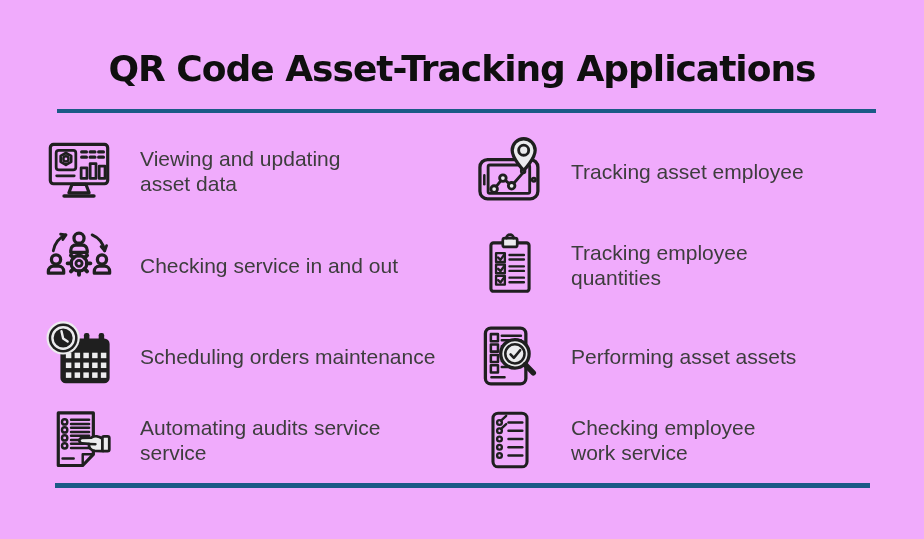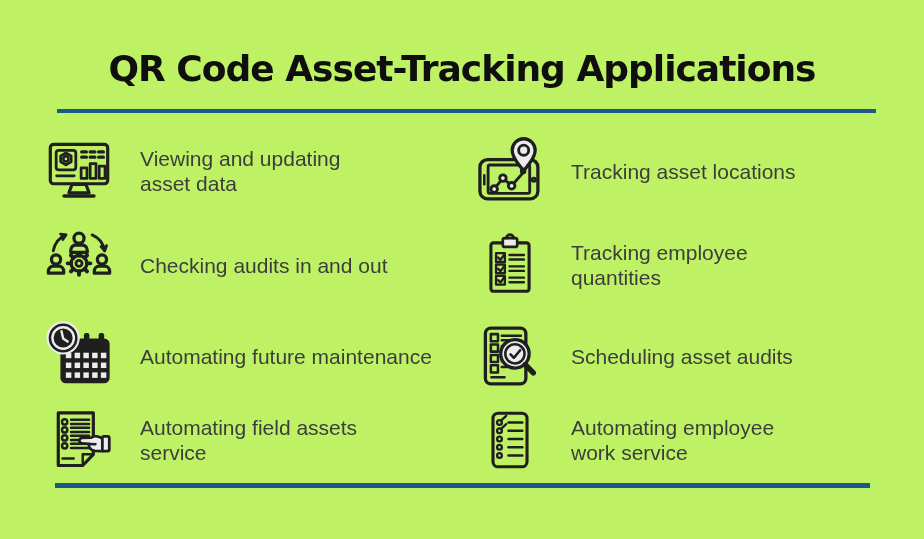--- a/index.html
+++ b/index.html
@@ -1,19 +1,19 @@
 <!DOCTYPE html>
 <html><head>
 <meta charset="utf-8">
 <style>
   html,body{margin:0;padding:0;}
   .canvas{
     position:relative;
     width:924px;height:539px;
-    background:#bef264;
+    background:#f0abfc;
     font-family:"Liberation Sans",sans-serif;
     overflow:hidden;
   }
   .title{
     position:absolute;top:48px;left:0;width:100%;
     text-align:center;
     font-family:"DejaVu Sans","Liberation Sans",sans-serif;
     font-weight:800;
     font-size:36px;
     letter-spacing:-1px;
@@ -96,21 +96,21 @@
             <circle class="med" cx="32" cy="30.5" r="2.8"></circle>
             <path stroke-width="3.6" d="M39.2 30.5 L42.4 30.5 M37.1 35.6 L39.3 37.8 M32 37.7 L32 40.9 M26.9 35.6 L24.7 37.8 M24.8 30.5 L21.6 30.5 M26.9 25.4 L24.7 23.2 M32 23.3 L32 21.2 M37.1 25.4 L39.3 23.2"></path>
             <path class="med" d="M8.5 19 Q10.5 8.5 20 4.5"></path>
             <path class="med" d="M20 4.5 L15.2 3.9 M20 4.5 L17.2 8.7"></path>
             <path class="med" d="M44 4.5 Q53.5 8.5 55.5 19"></path>
             <path class="med" d="M55.5 19 L52.2 15.2 M55.5 19 L57.2 14.3"></path>
           </g>
         </svg>
       </span>
       <span class="label">
-        <div>Checking audits in and out</div>
+        <div>Checking service in and out</div>
         <div></div>
       </span>
     </div>
 
     <div class="item">
       <span class="icon-box">
         <svg width="70" height="70" viewBox="0 0 64 64">
           <rect class="fillb" x="23" y="11" width="5" height="10" rx="2"></rect>
           <rect class="fillb" x="36.5" y="11" width="5" height="10" rx="2"></rect>
           <rect class="fillb" x="50" y="11" width="5" height="10" rx="2"></rect>
@@ -132,21 +132,21 @@
               <rect x="44" y="47" width="5" height="5"></rect>
               <rect x="52" y="47" width="5" height="5"></rect>
           </g>
           <circle class="fillbg" cx="17.5" cy="15.5" r="15.2"></circle>
           <circle class="fillb" cx="17.5" cy="15.5" r="13.2"></circle>
           <circle class="wht" cx="17.5" cy="15.5" r="9.8"></circle>
           <path class="wht" d="M17.5 16 L16 9.4 M17.5 16 L21.6 18.8"></path>
         </svg>
       </span>
       <span class="label">
-        <div>Automating future maintenance</div>
+        <div>Scheduling orders maintenance</div>
         <div></div>
       </span>
     </div>
 
     <div class="item">
       <span class="icon-box">
         <svg width="68" height="68" viewBox="0 0 64 64">
           <g class="s">
             <path d="M12.5 6.5 h33 v39 l-10 10.5 h-23 Z"></path>
             <path class="thin" d="M35.5 56 V45.5 H45.5"></path>
@@ -155,21 +155,21 @@
             <circle class="thin" cx="18.5" cy="30" r="2.5"></circle>
             <circle class="thin" cx="18.5" cy="37.5" r="2.5"></circle>
             <path class="thin" d="M24.5 13 H41.5 M24.5 17 H41.5 M24.5 20.5 H41.5 M24.5 24.5 H41.5 M24.5 28 H41.5 M24.5 32 H41.5 M24.5 35.5 H41.5 M24.5 39.5 H41.5 M16.5 49.5 H27"></path>
             <path class="fillbg med" d="M54.5 31 c-3.5 -2.8 -8 -3.3 -11 -1.2 l-8.5 0.2 a2.6 2.6 0 0 0 -0.1 5.2 l6.5 0.4 c-0.6 3.6 1.8 6.3 5.6 6.6 l7.5 0.3 Z"></path>
             <path class="thin" d="M41.5 35.7 l6 0.3"></path>
             <rect class="fillbg med" x="54" y="28.5" width="6.5" height="14" rx="1.5"></rect>
           </g>
         </svg>
       </span>
       <span class="label">
-        <div>Automating field assets</div>
+        <div>Automating audits service</div>
         <div>service</div>
       </span>
     </div>
 
     <div class="item">
       <span class="icon-box">
         <svg width="70" height="70" viewBox="0 0 64 64">
           <g class="s">
             <rect x="4.5" y="21.5" width="53" height="36" rx="7"></rect>
             <rect class="med" x="12" y="26.5" width="38" height="26" rx="1.5"></rect>
@@ -179,21 +179,21 @@
             <circle class="fillbg med" cx="17.5" cy="48.5" r="3"></circle>
             <circle class="fillbg med" cx="25.5" cy="38.5" r="3"></circle>
             <circle class="fillbg med" cx="33.5" cy="45.5" r="3"></circle>
             <circle class="fillbg thin" cx="44" cy="32" r="1.8"></circle>
             <path class="fillbg" d="M44.5 2.5 c5.8 0 10.5 4.7 10.5 10.5 c0 7.6 -10.5 18.5 -10.5 18.5 c0 0 -10.5 -10.9 -10.5 -18.5 c0 -5.8 4.7 -10.5 10.5 -10.5 Z"></path>
             <circle class="med" cx="44.5" cy="13" r="4.6"></circle>
           </g>
         </svg>
       </span>
       <span class="label">
-        <div>Tracking asset locations</div>
+        <div>Tracking asset employee</div>
         <div></div>
       </span>
     </div>
 
     <div class="item">
       <span class="icon-box">
         <svg width="66" height="66" viewBox="0 0 64 64">
           <g class="s">
             <rect x="13.5" y="10.5" width="37" height="47" rx="2.5"></rect>
             <rect class="fillbg med" x="25" y="6" width="14" height="8.5" rx="2"></rect>
@@ -230,21 +230,21 @@
             <rect class="thin" x="14.5" y="40.5" width="6.5" height="6.5"></rect>
             <path class="thin" d="M24.5 42 H42 M15 51.5 h12"></path>
             <circle class="fillbg" cx="36.5" cy="30" r="13"></circle>
             <circle class="thin" cx="36.5" cy="30" r="8.8"></circle>
             <path class="thin" d="M32.5 30.5 l3 3.2 l5.8 -7"></path>
             <path stroke-width="5" d="M46 39.8 l7.3 7.6"></path>
           </g>
         </svg>
       </span>
       <span class="label">
-        <div>Scheduling asset audits</div>
+        <div>Performing asset assets</div>
         <div></div>
       </span>
     </div>
 
     <div class="item">
       <span class="icon-box">
         <svg width="66" height="66" viewBox="0 0 64 64">
           <g class="s">
             <rect x="15.5" y="6" width="33" height="52" rx="5"></rect>
             <circle class="thin" cx="21.8" cy="15" r="2.3"></circle>
@@ -256,21 +256,21 @@
             <circle class="thin" cx="21.8" cy="31" r="2.3"></circle>
             <path class="thin" d="M30.5 31 H44"></path>
             <circle class="thin" cx="21.8" cy="39" r="2.3"></circle>
             <path class="thin" d="M30.5 39 H44"></path>
             <circle class="thin" cx="21.8" cy="47" r="2.3"></circle>
             <path class="thin" d="M30.5 47 H44"></path>
           </g>
         </svg>
       </span>
       <span class="label">
-        <div>Automating employee</div>
+        <div>Checking employee</div>
         <div>work service</div>
       </span>
     </div>
 
   </div>
 
   <div class="rule rule-bottom"></div>
 </div>
 
 </body></html>

